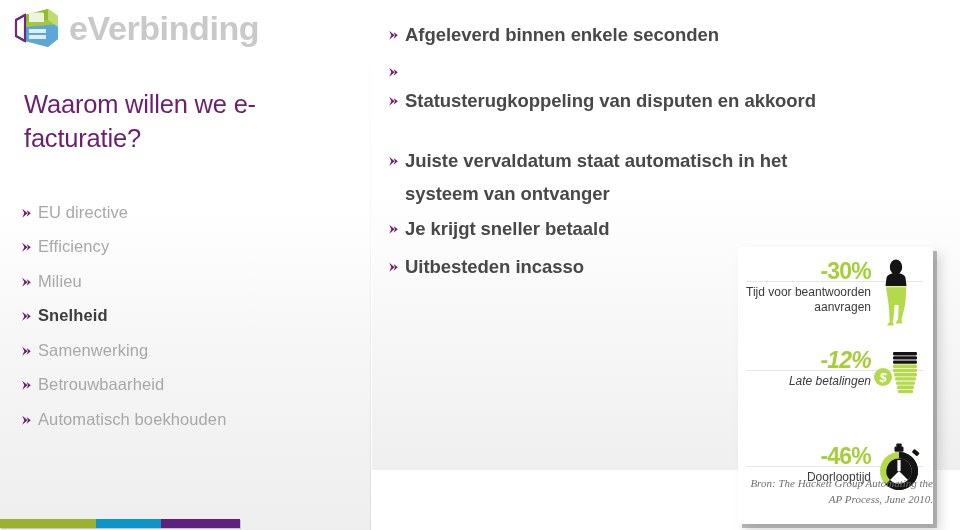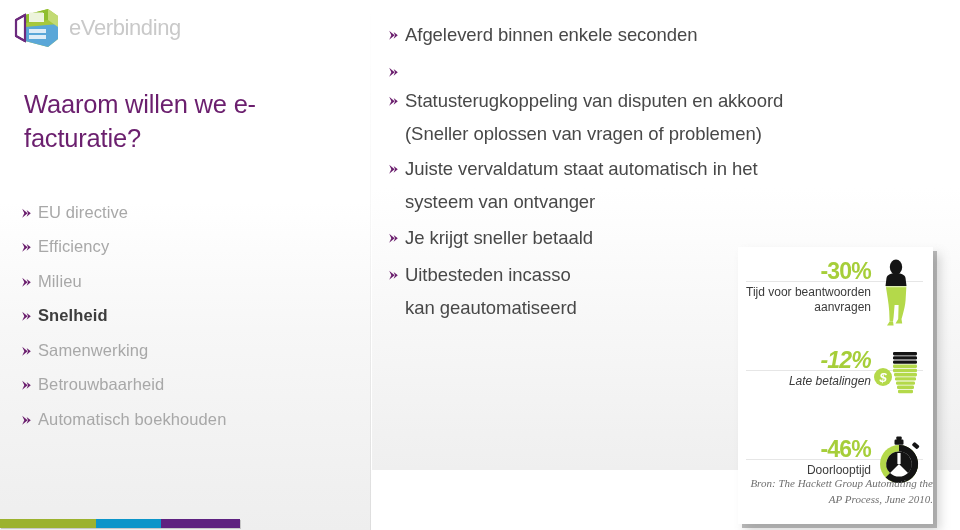--- a/index.html
+++ b/index.html
@@ -27,21 +27,21 @@
     background:linear-gradient(to bottom, rgba(0,0,0,0) 0%, rgba(0,0,0,0.045) 55%, rgba(0,0,0,0.07) 100%);
   }
 
   
   .logo-row {
     position:absolute; left:14px; top:7px;
     display:flex; align-items:center; gap:9px;
   }
   .logo-mark { width:46px; height:42px; display:block; }
   .logo-word {
-    font-size:22px; font-weight:normal; color:#c9c9c9;
+    font-size:34px; font-weight:bold; color:#c9c9c9;
     letter-spacing:-0.4px; line-height:1;
   }
 
   
   .deck-title {
     position:absolute; left:24px; top:88px;
     width:310px;
     font-size:25.5px; line-height:1.32;
     color:#6b1f6e; font-weight:normal;
     letter-spacing:-0.2px;
@@ -70,20 +70,21 @@
   .side-item.is-active .label {
     color:#3d3d3d; font-weight:bold;
   }
   .side-item .bullet svg { display:block; margin-top:5px; }
 
   
   .main-panel {
     position:absolute; left:372px; top:0;
     width:588px; height:470px;
     background:linear-gradient(to bottom, #ffffff 0%, #ffffff 40%, #f8f8f8 66%, #efefef 100%);
+    font-weight:bold;
   }
   .main-list {
     position:absolute; left:16px; top:21px;
     width:500px; list-style:none;
   }
   .main-item {
     display:flex; align-items:flex-start;
     margin-bottom:9px;
   }
   .main-item .bullet {
@@ -263,21 +264,20 @@
         </span>
         <span class="label">Statusterugkoppeling van disputen en akkoord</span>
       </li>
 
       <li class="main-item continuation">
         <span class="bullet">
           <svg width="11" height="11" viewBox="0 0 11 11">
               <path d="M1.2 0.8 L6.6 5.3 L1.2 9.8 L3.3 5.3 Z" fill="#6b1f6e"></path>
             </svg>
         </span>
-        <span class="label">(Sneller oplossen van vragen of problemen)</span>
       </li>
 
       <li class="main-item">
         <span class="bullet">
           <svg width="11" height="11" viewBox="0 0 11 11">
               <path d="M1.2 0.8 L6.6 5.3 L1.2 9.8 L3.3 5.3 Z M5.6 1.9 L9.8 5.3 L5.6 8.7 L7.0 5.3 Z" fill="#6b1f6e"></path>
             </svg>
         </span>
         <span class="label">Juiste vervaldatum staat automatisch in het</span>
       </li>
@@ -302,28 +302,20 @@
 
       <li class="main-item">
         <span class="bullet">
           <svg width="11" height="11" viewBox="0 0 11 11">
               <path d="M1.2 0.8 L6.6 5.3 L1.2 9.8 L3.3 5.3 Z M5.6 1.9 L9.8 5.3 L5.6 8.7 L7.0 5.3 Z" fill="#6b1f6e"></path>
             </svg>
         </span>
         <span class="label">Uitbesteden incasso</span>
       </li>
 
-      <li class="main-item continuation">
-        <span class="bullet">
-          <svg width="11" height="11" viewBox="0 0 11 11">
-              <path d="M1.2 0.8 L6.6 5.3 L1.2 9.8 L3.3 5.3 Z" fill="#6b1f6e"></path>
-            </svg>
-        </span>
-        <span class="label">kan geautomatiseerd</span>
-      </li>
 
     </ul>
   </div>
 
   <div class="infographic">
 
     <div class="ig-row" style="margin-top:8px;">
       <div class="ig-rule"></div>
       <div class="ig-pct">-30%</div>
       <div class="ig-cap">Tijd voor beantwoorden aanvragen</div>
@@ -354,21 +346,21 @@
           <rect x="24" y="33.2" width="21" height="3.4" rx="1.3" fill="#b4d94a"></rect>
           <rect x="25" y="37.4" width="19" height="3.4" rx="1.3" fill="#b4d94a"></rect>
           <rect x="26" y="41.6" width="17" height="3.4" rx="1.3" fill="#b4d94a"></rect>
           <rect x="27" y="45.8" width="15" height="3.4" rx="1.3" fill="#b4d94a"></rect>
           <circle cx="12" cy="33" r="9" fill="#b4d94a"></circle>
           <text x="12" y="38" font-size="13" font-weight="bold" fill="#ffffff" text-anchor="middle" font-family="Liberation Sans, sans-serif">$</text>
         </svg>
       </div>
     </div>
 
-    <div class="ig-row" style="margin-top:16px;">
+    <div class="ig-row" style="margin-top:23px;">
       <div class="ig-rule"></div>
       <div class="ig-pct">-46%</div>
       <div class="ig-cap">Doorlooptijd</div>
       <div class="ig-art">
         <svg width="56" height="73" viewBox="0 0 56 73" xmlns="http://www.w3.org/2000/svg">
           <circle cx="28" cy="31" r="19" fill="#b4d94a"></circle>
           <path d="M28 12 A19 19 0 1 1 14.6 44.4 L28 31 Z" fill="#141414"></path>
           <path d="M28 12 A19 19 0 0 1 41.4 44.4 L28 31 Z" fill="#141414"></path>
           <circle cx="28" cy="31" r="12.6" fill="#ffffff"></circle>
           <path d="M28 18.4 A12.6 12.6 0 0 1 37 39.9 L28 31 Z" fill="#141414"></path>

